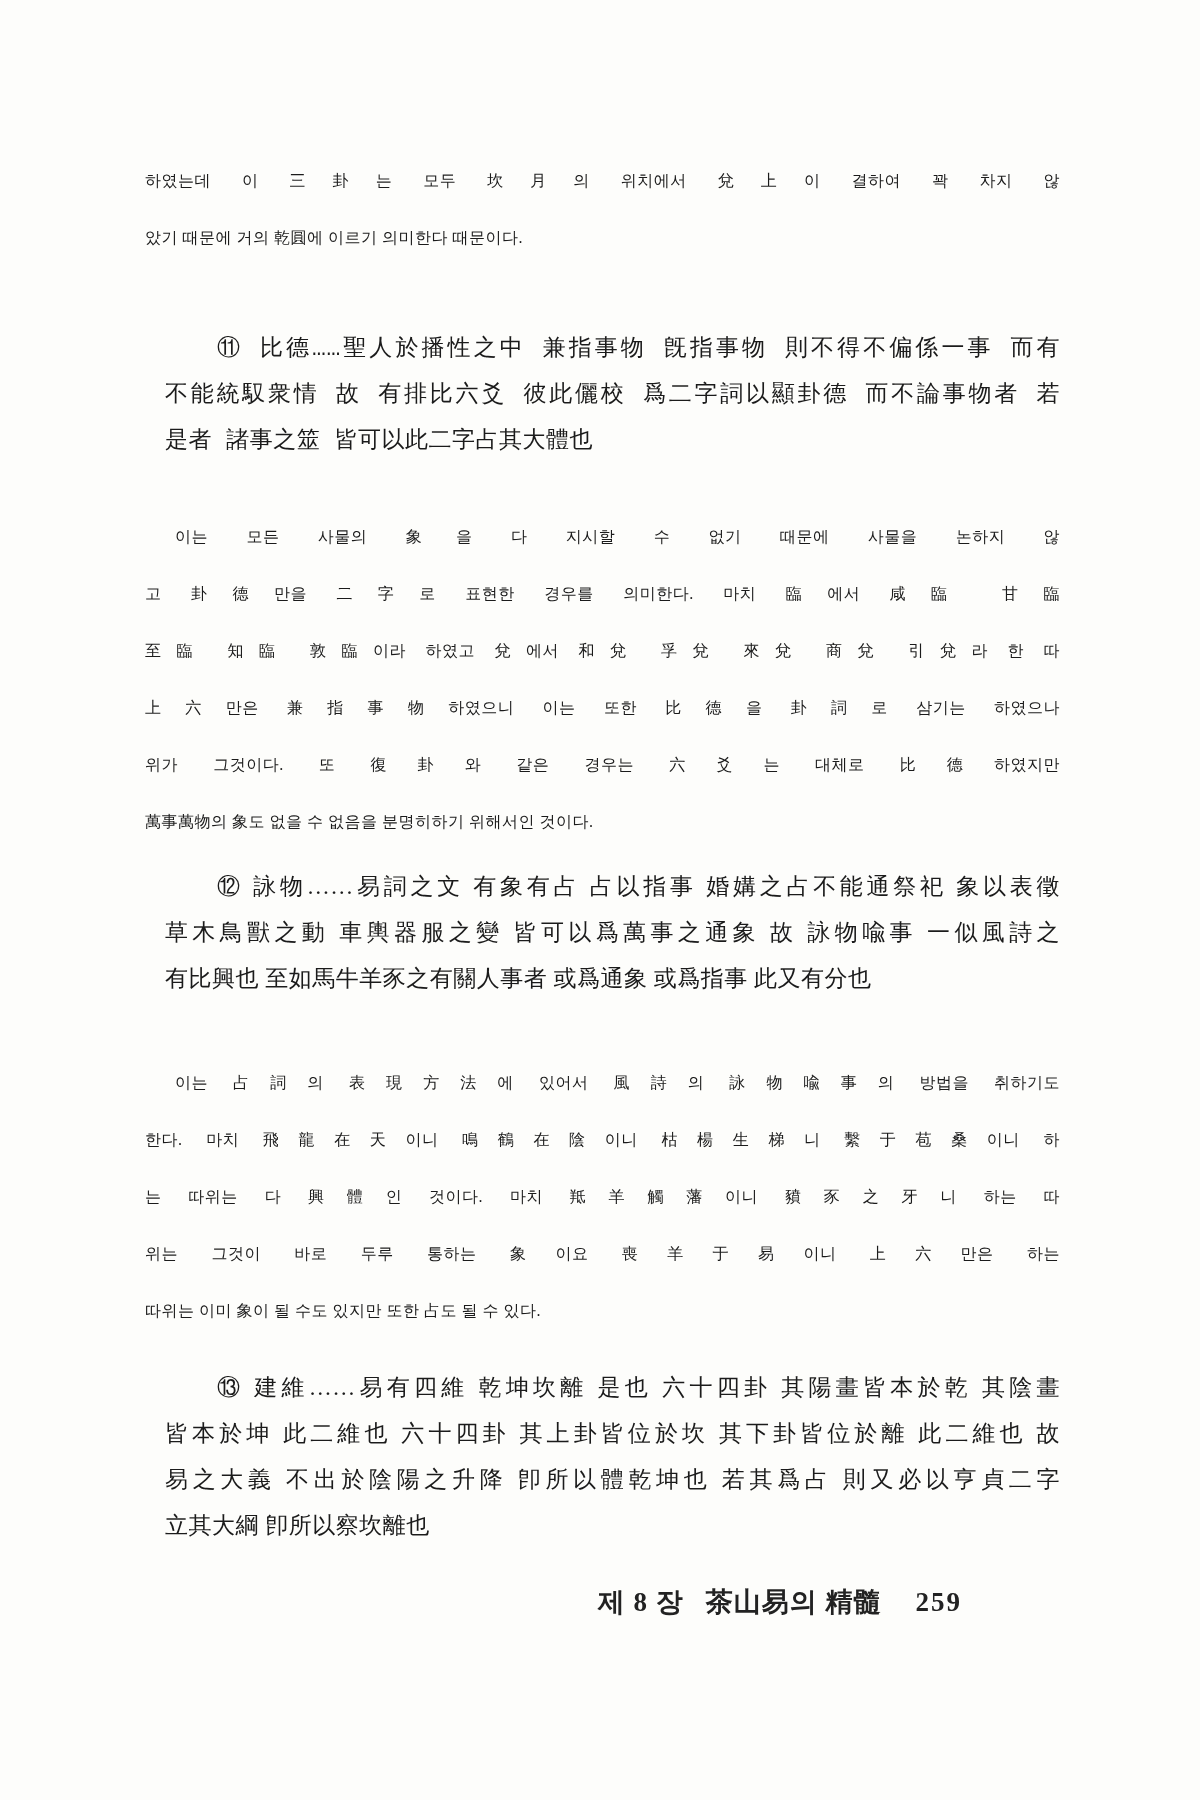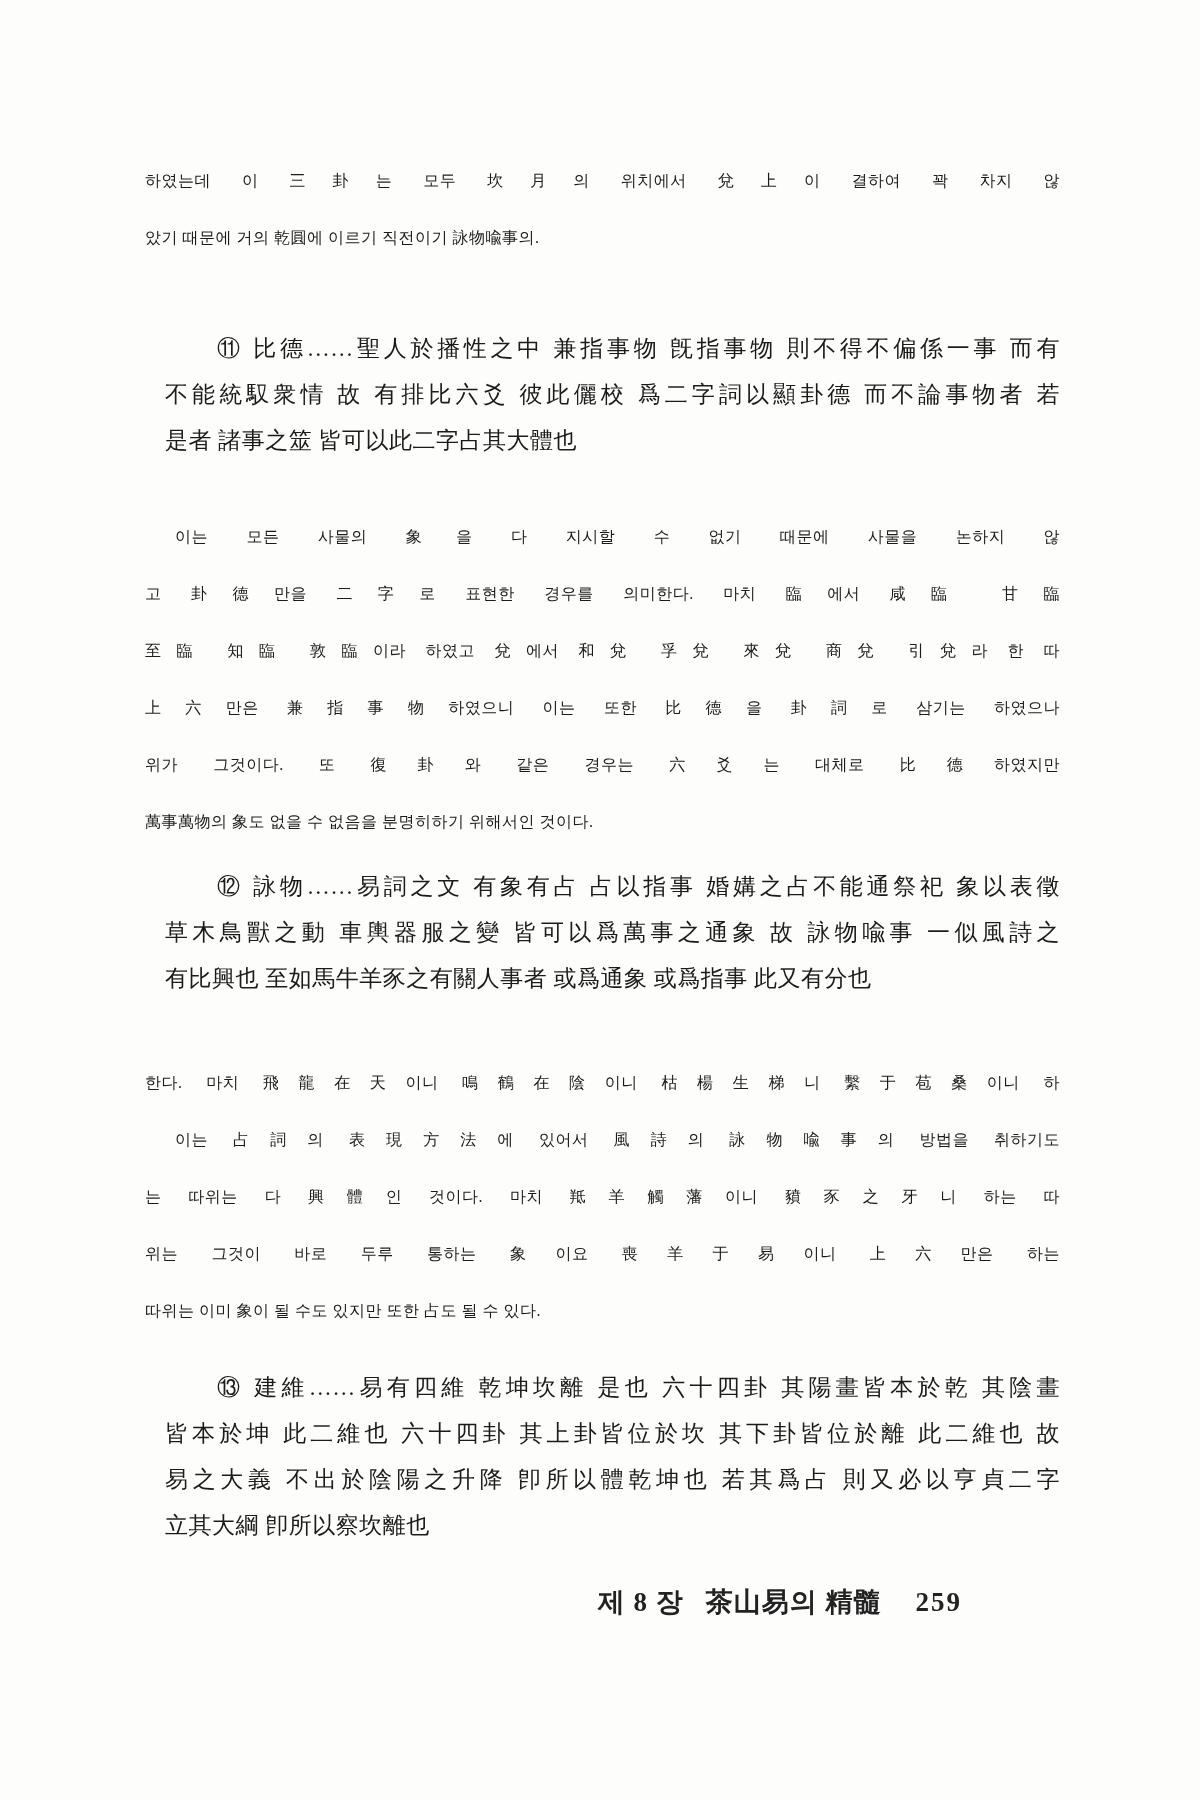--- a/index.html
+++ b/index.html
@@ -54,21 +54,21 @@
     white-space: nowrap;
     overflow: hidden;
   }
   .quote .line.end {
     text-align-last: left;
   }
   .quote .line.indent {
     padding-left: 52px;
   }
   
-  .gap-a { margin-top: 60px; }
+  .gap-a { margin-top: 60px; font-family: Liberation Mono, monospace; }
   .gap-b { margin-top: 44px; }
   .gap-c { margin-top: 14px; }
   .gap-d { margin-top: 52px; }
   .gap-e { margin-top: 26px; }
   
   .footer {
     position: absolute;
     top: 1584px;
     left: 0;
     width: 1200px;
@@ -84,21 +84,21 @@
   .footer .title   { margin-right: 34px; }
   .footer .pagenum { letter-spacing: 2px; }
 </style>
 </head>
 <body>
 
 <div class="page">
 
   <div class="para">
     <div class="line">하였는데 이 三卦는 모두 坎月의 위치에서 兌上이 결하여 꽉 차지 않</div>
-    <div class="line end">았기 때문에 거의 乾圓에 이르기 직전이기 詠物喩事의.</div>
+    <div class="line end">았기 때문에 거의 乾圓에 이르기 의미한다 때문이다.</div>
   </div>
 
   <div class="quote gap-a">
     <div class="line indent">⑪ 比德……聖人於播性之中 兼指事物 旣指事物 則不得不偏係一事 而有</div>
     <div class="line">不能統馭衆情 故 有排比六爻 彼此儷校 爲二字詞以顯卦德 而不論事物者 若</div>
     <div class="line end">是者 諸事之筮 皆可以此二字占其大體也</div>
   </div>
 
   <div class="para gap-b">
     <div class="line indent">이는 모든 사물의 象을 다 지시할 수 없기 때문에 사물을 논하지 않</div>
@@ -109,22 +109,22 @@
     <div class="line end">萬事萬物의 象도 없을 수 없음을 분명히하기 위해서인 것이다.</div>
   </div>
 
   <div class="quote gap-c">
     <div class="line indent">⑫ 詠物……易詞之文 有象有占 占以指事 婚媾之占不能通祭祀 象以表徵</div>
     <div class="line">草木鳥獸之動 車輿器服之變 皆可以爲萬事之通象 故 詠物喩事 一似風詩之</div>
     <div class="line end">有比興也 至如馬牛羊豕之有關人事者 或爲通象 或爲指事 此又有分也</div>
   </div>
 
   <div class="para gap-d">
+    <div class="line indent">이는 占詞의 表現方法에 있어서 風詩의 詠物喩事의 방법을 취하기도</div>
     <div class="line">한다. 마치 飛龍在天이니 鳴鶴在陰이니 枯楊生梯니 繫于苞桑이니 하</div>
-    <div class="line indent">이는 占詞의 表現方法에 있어서 風詩의 詠物喩事의 방법을 취하기도</div>
     <div class="line">는 따위는 다 興體인 것이다. 마치 羝羊觸藩이니 豶豕之牙니 하는 따</div>
     <div class="line">위는 그것이 바로 두루 통하는 象이요 喪羊于易이니 上六만은 하는</div>
     <div class="line end">따위는 이미 象이 될 수도 있지만 또한 占도 될 수 있다.</div>
   </div>
 
   <div class="quote gap-e">
     <div class="line indent">⑬ 建維……易有四維 乾坤坎離 是也 六十四卦 其陽畫皆本於乾 其陰畫</div>
     <div class="line">皆本於坤 此二維也 六十四卦 其上卦皆位於坎 其下卦皆位於離 此二維也 故</div>
     <div class="line">易之大義 不出於陰陽之升降 卽所以體乾坤也 若其爲占 則又必以亨貞二字</div>
     <div class="line end">立其大綱 卽所以察坎離也</div>

